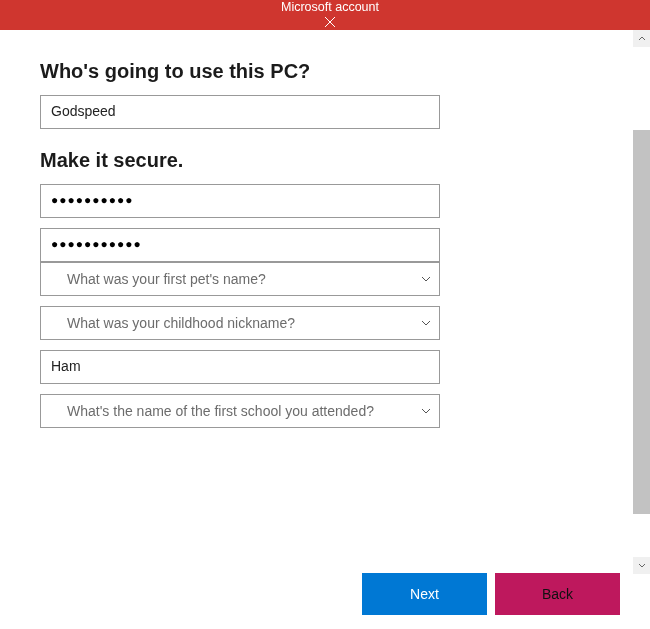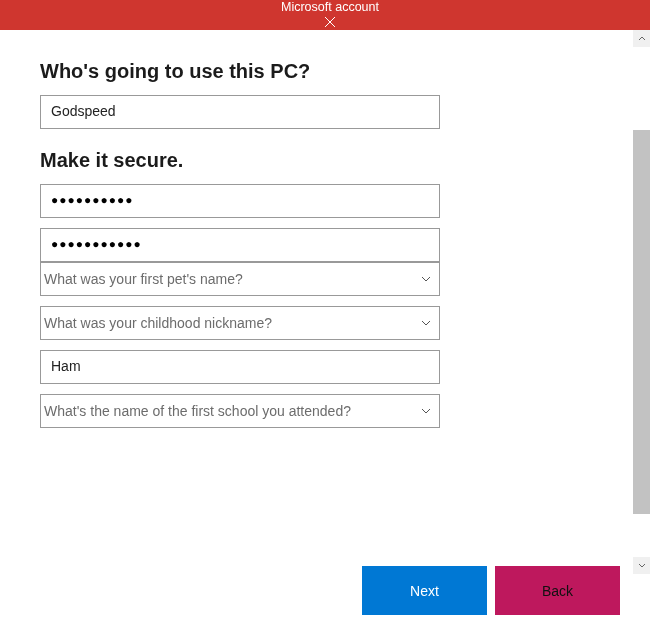--- a/index.html
+++ b/index.html
@@ -84,39 +84,39 @@
   }
   .tinput span { line-height:34px; }
 
   .pwd { letter-spacing:1px; font-size:12px; color:#000; }
 
   .select {
     width:400px; height:34px;
     border:1px solid #999;
     background:#fff;
     display:flex; align-items:center;
-    padding:0 3px;
+    padding:0 26px;
     font-size:14px;
     color:#6c6c6c;       
     position:relative;
   }
   .select .chev {
     position:absolute; right:8px; top:0; bottom:0;
     display:flex; align-items:center;
     color:#555; font-size:11px;
   }
 
   
   .buttonbar {
     position:absolute;
     bottom:14px; right:30px;
     display:flex; gap:8px;
   }
   .btn {
-    width:125px; height:49px;
+    width:125px; height:42px;
     display:flex; align-items:center; justify-content:center;
     font-size:14px;
     font-family:inherit;
     border:none;
     cursor:pointer;
   }
   .btn.primary { background:#0078d4; color:#fff; }
   .btn.secondary { background:#be185d; color:#111; }
 </style>
 </head>

